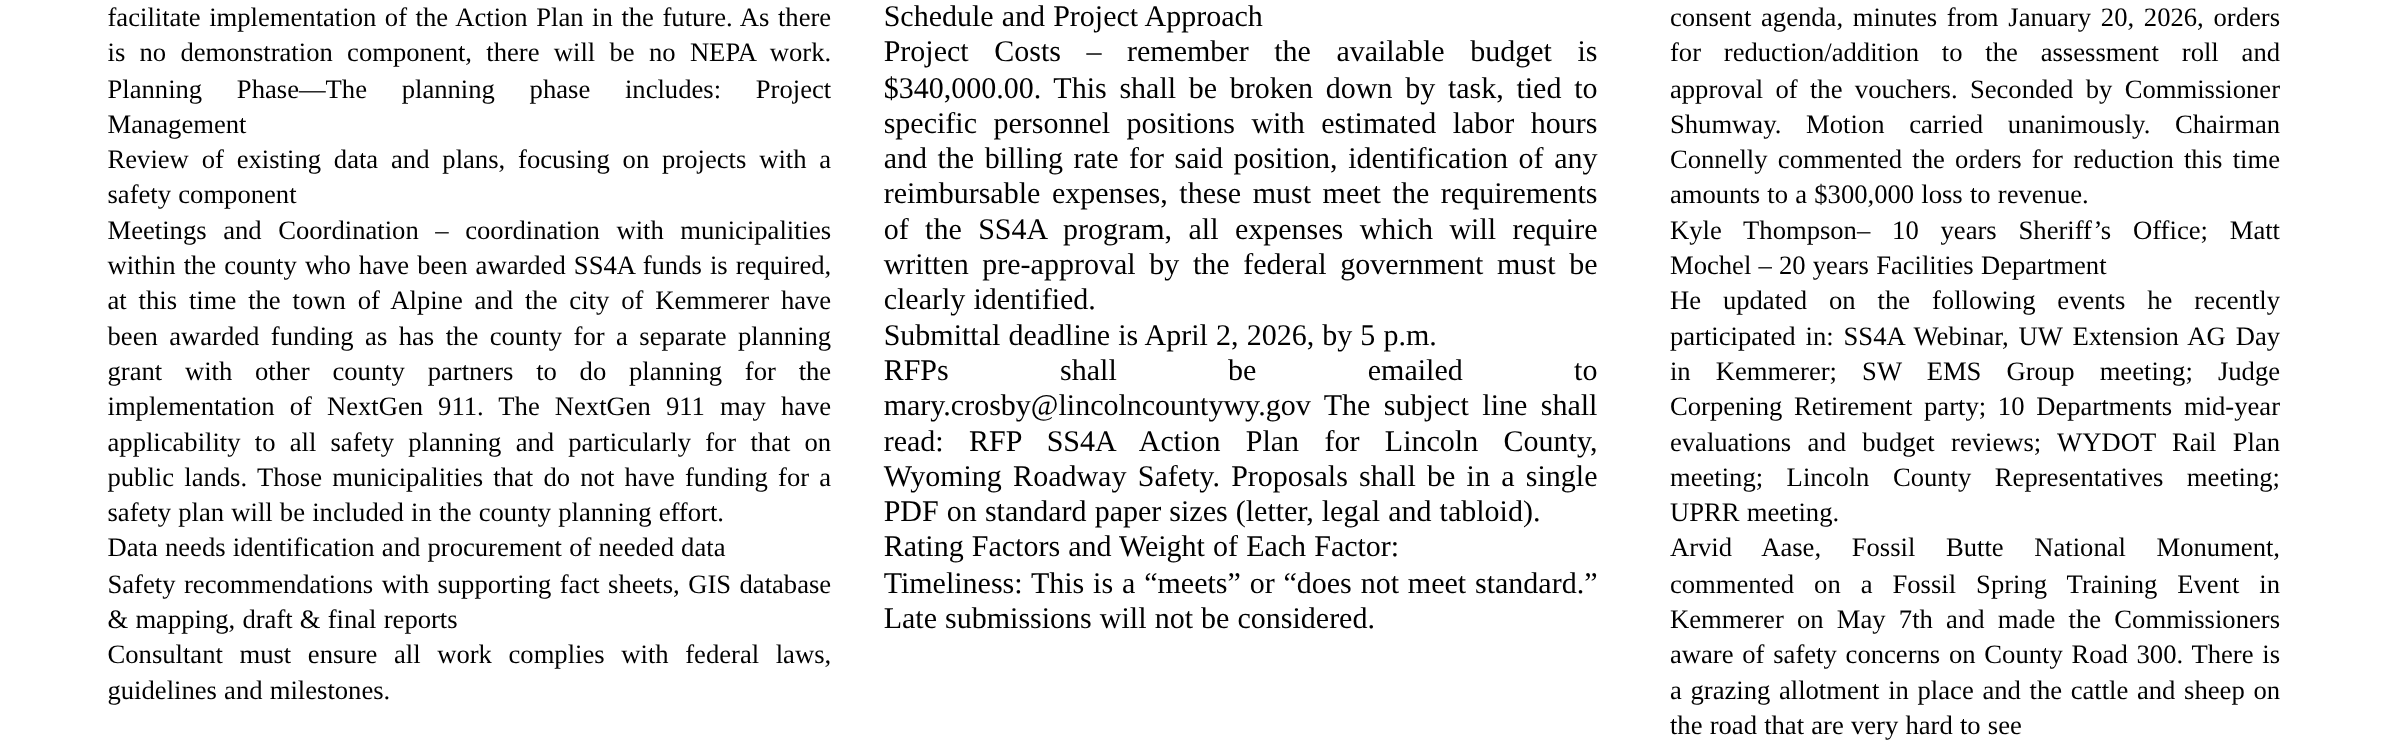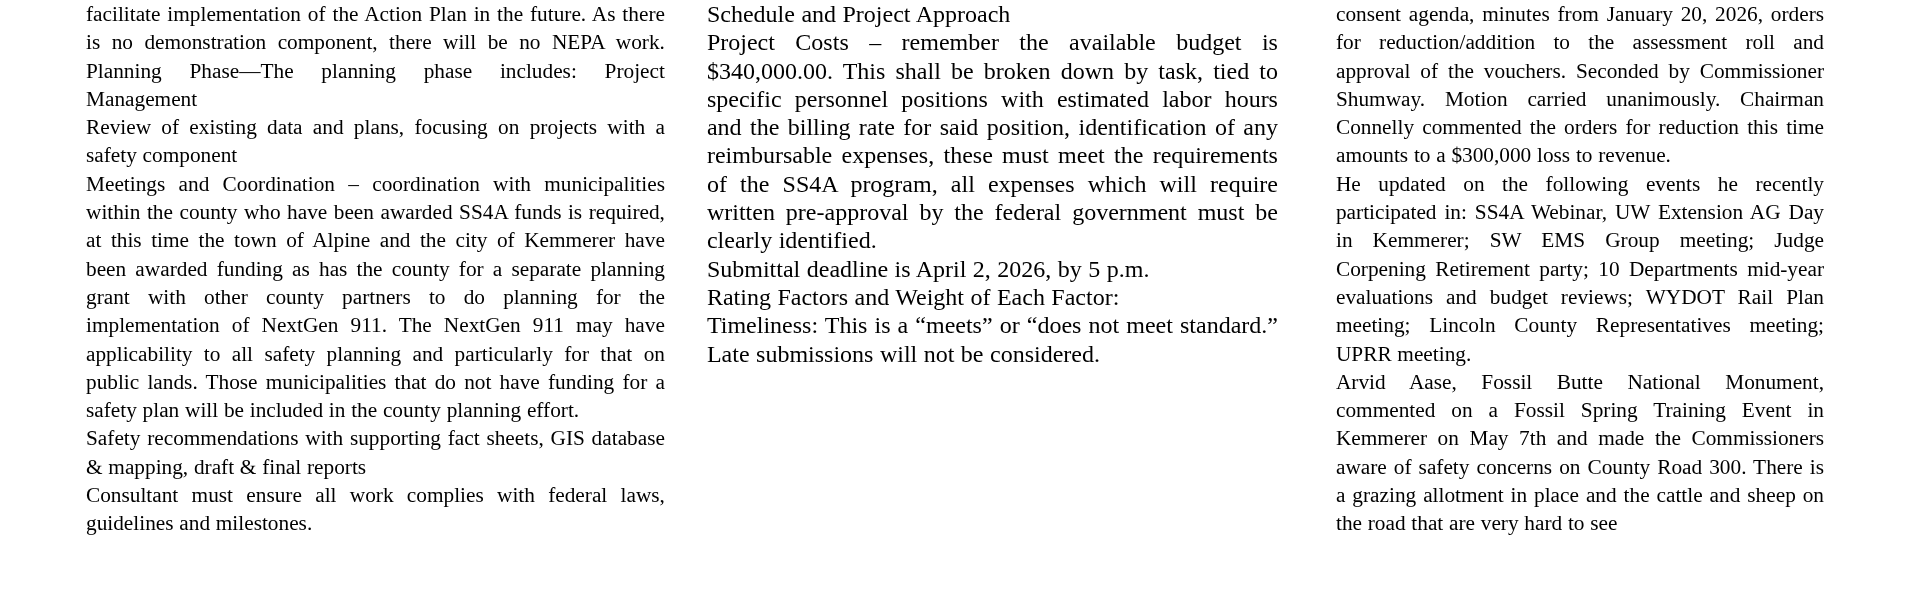--- a/index.html
+++ b/index.html
@@ -75,32 +75,35 @@
 </head>
 <body>
 
 <div class="page">
   <div class="columns">
 
     <div class="column col-1">
       <p class="para">facilitate implementation of the Action Plan in the future. As there is no demonstration component, there will be no NEPA work.  Planning Phase—The planning phase includes: Project Management</p>
       <p class="para">Review of existing data and plans, focusing on projects with a safety component</p>
       <p class="para">Meetings and Coordination – coordination with municipalities within the county who have been awarded SS4A funds is required, at this time the town of Alpine and the city of Kemmerer have been awarded funding as has the county for a separate planning grant with other county partners to do planning for the implementation of NextGen 911.  The NextGen 911 may have applicability to all safety planning and particularly for that on public lands.  Those municipalities that do not have funding for a safety plan will be included in the county planning effort.</p>
+      <p class="para">Data needs identification and procurement of needed data</p>
       <p class="para">Safety recommendations with supporting fact sheets, GIS database &amp; mapping, draft &amp; final reports</p>
       <p class="para last">Consultant must ensure all work complies with federal laws, guidelines and milestones.</p>
     </div>
 
     <div class="column col-2">
       <p class="para flush">Schedule and Project Approach</p>
       <p class="para">Project Costs – remember the available budget is $340,000.00.  This shall be broken down by task, tied to specific personnel positions with estimated labor hours and the billing rate for said position, identification of any reimbursable expenses, these must meet the requirements of the SS4A program, all expenses which will require written pre-approval by the federal government must be clearly identified.</p>
       <p class="para flush">Submittal deadline is April 2, 2026, by 5 p.m.</p>
+      <p class="para">RFPs shall be emailed to mary.crosby@lincolncountywy.gov   The subject line shall read:  RFP SS4A Action Plan for Lincoln County, Wyoming Roadway Safety.  Proposals shall be in a single PDF on standard paper sizes (letter, legal and tabloid).</p>
       <p class="para flush">Rating Factors and Weight of Each Factor:</p>
       <p class="para">Timeliness:  This is a “meets” or “does not meet standard.”  Late submissions will not be considered.</p>
     </div>
 
     <div class="column col-3">
       <p class="para">consent agenda, minutes from January 20, 2026, orders for reduction/addition to the assessment roll and approval of the vouchers.  Seconded by Commissioner Shumway.  Motion carried unanimously.    Chairman Connelly commented the orders for reduction this time amounts to a $300,000 loss to revenue.</p>
+      <p class="para">Kyle Thompson– 10 years Sheriff’s Office; Matt Mochel – 20 years Facilities Department</p>
       <p class="para">He updated on the following events he recently participated in: SS4A Webinar, UW Extension AG Day in Kemmerer; SW EMS Group meeting; Judge Corpening Retirement party; 10 Departments mid-year evaluations and budget reviews; WYDOT Rail Plan meeting; Lincoln County Representatives meeting; UPRR meeting.</p>
       <p class="para last">Arvid Aase, Fossil Butte National Monument, commented on a Fossil Spring Training Event in Kemmerer on May 7th and made the Commissioners aware of safety concerns on County Road 300. There is a grazing allotment in place and the cattle and sheep on the road that are very hard to see</p>
     </div>
 
   </div>
 </div>
 
 </body></html>

